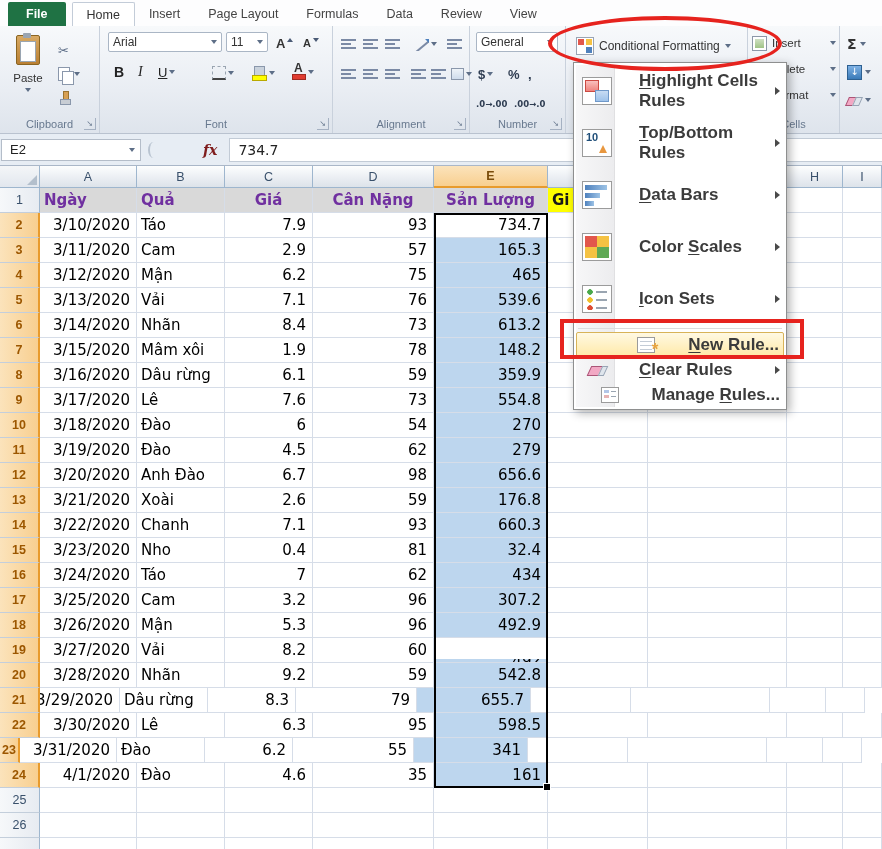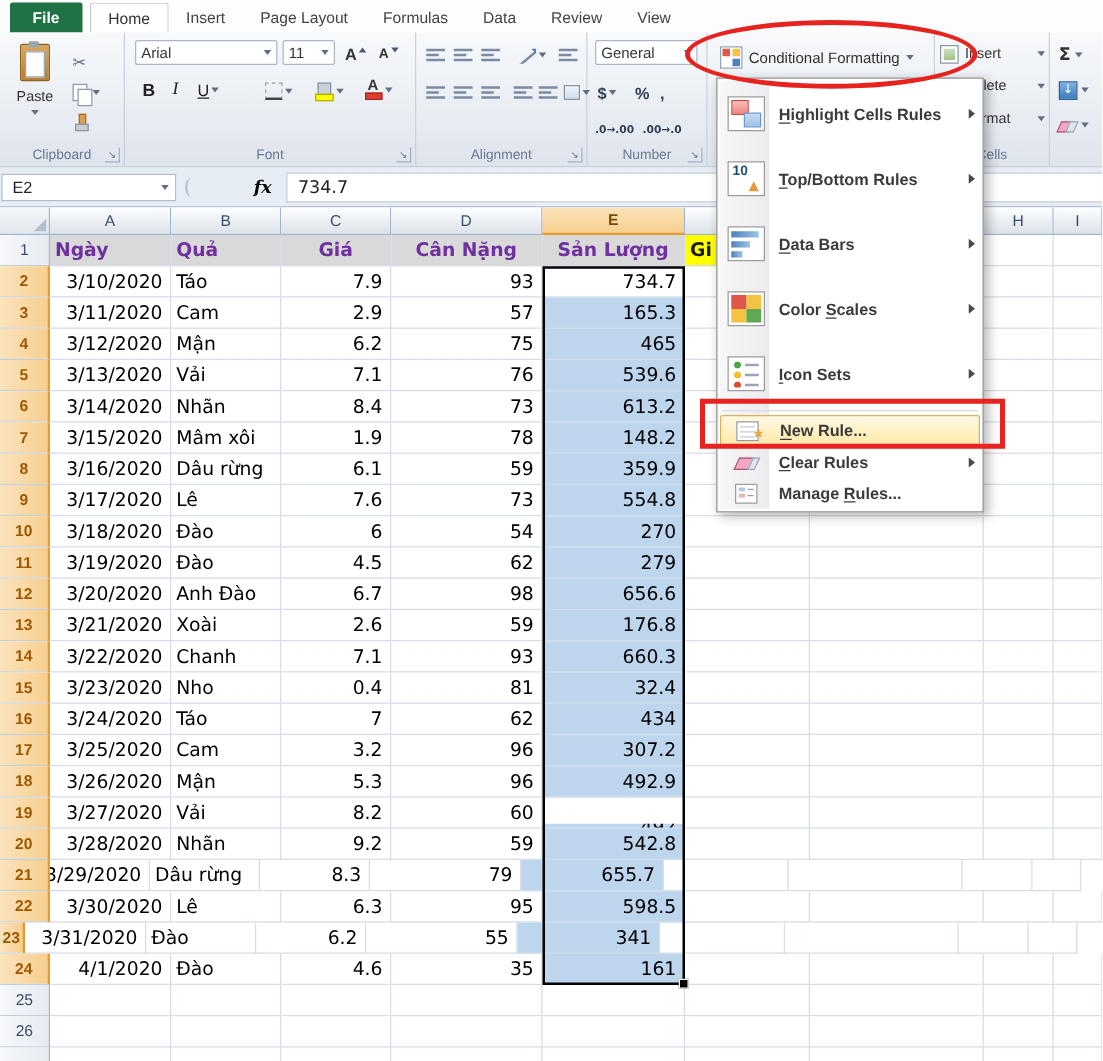--- a/index.html
+++ b/index.html
@@ -126,21 +126,21 @@
 
   
   .fbar{position:absolute;top:134px;left:0;width:882px;height:32px;background:#e7edf4;
         border-bottom:1px solid #aab7c8;display:flex;align-items:center;box-sizing:border-box;}
   .namebox{width:140px;height:22px;background:#fff;border:1px solid #b4bdc9;margin-left:1px;
            display:flex;align-items:center;font-size:13px;color:#222;padding-left:8px;box-sizing:border-box;}
   .namebox .dd{margin-left:auto;margin-right:5px;}
   .fb-div{width:20px;height:22px;position:relative;flex:none;}
   .fb-div::before{content:"";position:absolute;left:7px;top:3px;width:9px;height:16px;border-left:2px solid #b9c4d1;border-radius:50%;}
   .fx{font-family:"DejaVu Serif","Liberation Serif",serif;font-style:italic;font-weight:bold;
-      color:#000000;font-size:14px;margin:0 12px 0 42px;flex:none;}
+      color:#7f1d1d;font-size:14px;margin:0 12px 0 42px;flex:none;}
   .fvalue{flex:1;height:24px;background:#fff;border:1px solid #c2cbd6;border-right:none;
           display:flex;align-items:center;padding-left:8px;font-size:14px;color:#222;box-sizing:border-box;
           font-family:"DejaVu Sans","Liberation Sans",sans-serif;}
 
   
   .sheet{position:absolute;top:166px;left:0;width:882px;height:683px;background:#fff;overflow:hidden;}
   .col-headers{display:flex;height:22px;}
   .chd{box-sizing:border-box;border-right:1px solid #9eb6ce;border-bottom:1px solid #9eb6ce;flex:none;
        background:linear-gradient(#fdfefe,#e9edf2 60%,#dde3ea);font-size:12.5px;color:#39506b;
        display:flex;align-items:center;justify-content:center;}
@@ -165,23 +165,23 @@
   .sel-outline{position:absolute;left:434px;top:47px;width:114px;height:575px;border:2px solid #000;
                box-sizing:border-box;pointer-events:none;}
   .fill-handle{position:absolute;left:543px;top:617px;width:6px;height:6px;background:#000;border:1px solid #fff;}
 
   
   .cfmenu{position:absolute;left:573px;top:62px;width:214px;box-sizing:border-box;background:#fff;
           border:1px solid #8e8f8f;box-shadow:3px 3px 9px rgba(0,0,0,.3);padding:2px;z-index:50;}
   .cfmenu::before{content:"";position:absolute;left:2px;top:2px;bottom:2px;width:38px;
           background:linear-gradient(90deg,#f7f7f8,#ececee);border-right:1px solid #e0e0e2;}
   .menu-item-lg,.menu-item-sm{position:relative;display:flex;align-items:center;
-          font-size:13px;font-weight:bold;color:#3b3b3b;box-sizing:border-box;padding:0 4px 0 2px;}
+          font-size:17px;font-weight:bold;color:#3b3b3b;box-sizing:border-box;padding:0 4px 0 2px;gap:16px;}
   .menu-item-lg{height:52px;}
-  .menu-item-sm{height:25px;}
+  .menu-item-sm{height:25px;justify-content:flex-end;}
   .menu-item-sm.hl{background:linear-gradient(#fff9e3,#ffe9a8);border:1px solid #d8b358;border-radius:2px;}
   .mlabel u{text-underline-offset:2px;}
   .subarrow{margin-left:auto;width:0;height:0;border-top:4px solid transparent;border-bottom:4px solid transparent;border-left:5px solid #4a4a4a;}
   .micon{flex:none;position:relative;background:#fff;box-sizing:border-box;}
   .menu-item-lg .micon{width:30px;height:28px;margin:0 11px 0 4px;}
   .menu-item-sm .micon{width:18px;height:16px;margin:0 17px 0 10px;}
   .menu-sep{height:1px;background:#dcdcde;margin:3px 2px;position:relative;}
 
   .highlight-cells-rules-icon{border:1px solid #9b9b9b;}
   .highlight-cells-rules-icon::before{content:"";position:absolute;left:2px;top:2px;width:12px;height:10px;

